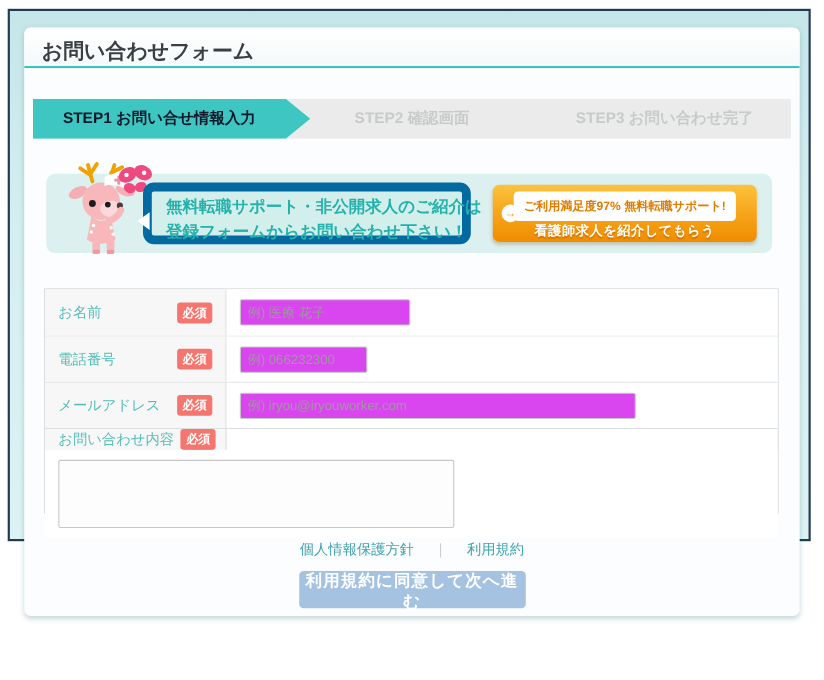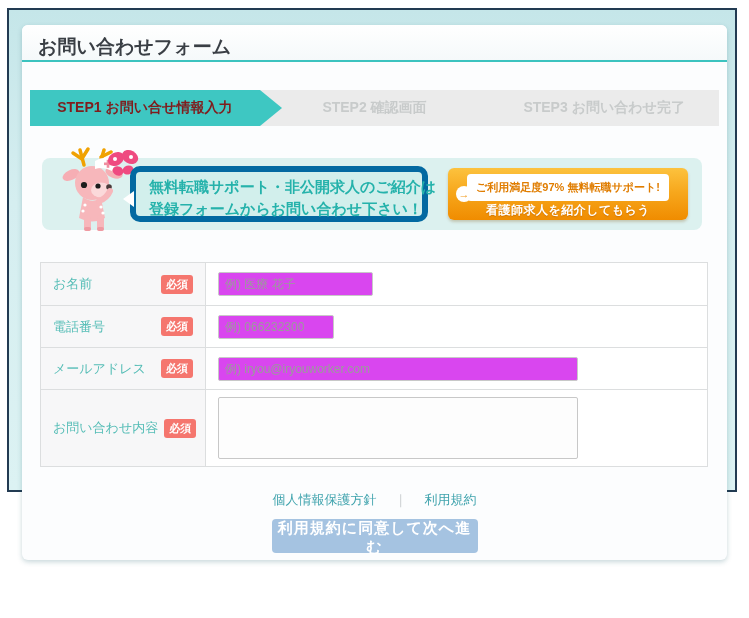--- a/index.html
+++ b/index.html
@@ -17,32 +17,32 @@
   
   .card-header { position:absolute; top:0; left:0; right:0; height:37px;
                  border-bottom:2px solid #3cc3bf; border-radius:6px 6px 0 0;
                  background:linear-gradient(180deg,#ffffff,#f5f9fa); }
   .card-header h1 { position:absolute; left:16px; top:9px; font-size:19px; font-weight:bold; color:#3a3f45; }
 
   
   .steps { position:absolute; top:65px; left:8px; right:8px; height:36px; display:flex; }
   .step { flex:1 1 0; display:flex; align-items:center; justify-content:center;
           background:#ebebeb; color:#c8cbcb; font-size:14px; font-weight:bold; position:relative; }
-  .step.active { background:#3ec7c2; color:#7f1d1d; z-index:2; }
+  .step.active { background:#3ec7c2; color:#0f172a; z-index:2; }
   .step.active::after { content:""; position:absolute; left:100%; top:0;
           border-top:18px solid transparent; border-bottom:18px solid transparent;
           border-left:22px solid #3ec7c2; }
 
   
   .banner { position:absolute; top:133px; left:20px; width:660px; height:72px;
             background:#dcf1ef; border-radius:8px; }
   .mascot { position:absolute; left:12px; top:-17px; }
   .butterfly { position:absolute; left:64px; top:-8px; }
   .bubble { position:absolute; left:88px; top:8px; width:298px; height:56px;
-            background:#d2efec; border:6px solid #0369a1; border-radius:10px;
+            background:#d2efec; border:8px solid #0369a1; border-radius:10px;
             padding:4px 0 0 13px; }
   .bubble::before { content:""; position:absolute; left:-13px; top:19px;
             border-top:8px solid transparent; border-bottom:8px solid transparent;
             border-right:11px solid #fff; }
   .bubble div { font-size:15px; font-weight:bold; color:#25b2ab; line-height:22px; white-space:nowrap; }
 
   .cta { position:absolute; right:14px; top:10px; width:240px; height:52px; display:block;
          text-decoration:none; border-radius:6px; text-align:center;
          background:linear-gradient(180deg,#fcc23e 0%,#f7a81d 45%,#f08c00 100%);
          box-shadow:0 2px 3px rgba(120,70,0,.25); cursor:pointer; }
@@ -60,21 +60,21 @@
   .form-row { display:flex; border-top:1px solid #dcdedf; }
   .form-row:first-child { border-top:none; }
   .cell-label { width:165px; background:#f7f7f8; border-right:1px solid #dcdedf;
                 display:flex; align-items:center; justify-content:space-between;
                 padding:0 12px; }
   .cell-label .lbl { font-size:13px; color:#55bdb6; white-space:nowrap; }
   .badge { background:#f5766e; color:#fff; font-size:11px; font-weight:bold;
            padding:2px 5px; border-radius:3px; margin-left:6px; white-space:nowrap; }
   .cell-input { flex:1; display:flex; align-items:center; padding:9px 12px; background:#fff; }
   .row-sm { height:42px; }
-  .row-lg { height:77px; }
+  .row-lg { height:77px;flex-direction:column; }
   input[type=text] { height:24px; border:1px solid #c8c8c8; border-radius:2px;
            padding:0 6px; font-size:12px; color:#333; font-family:inherit; background:#d946ef; }
   input::placeholder, textarea::placeholder { color:#9b9b9b; }
   .in-name { width:155px; }
   .in-phone { width:116px; }
   .in-email { width:360px; }
   textarea { width:360px; height:62px; border:1px solid #c8c8c8; border-radius:2px;
            resize:none; font-family:inherit; font-size:12px; padding:4px 6px; background:#fdfdfd; }
 
   

